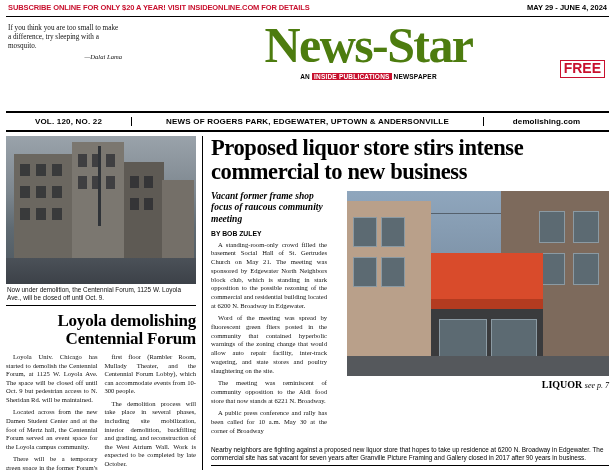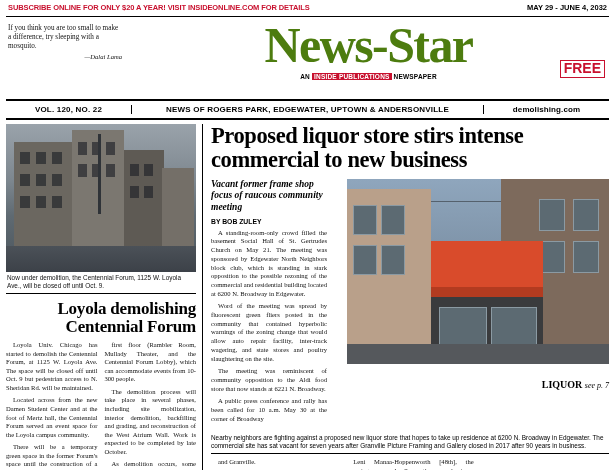--- a/index.html
+++ b/index.html
@@ -111,21 +111,21 @@
   
   .folio {
     display: flex;
     align-items: center;
     border-top: 2px solid #000;
     border-bottom: 2px solid #000;
     height: 17px;
     font-family: "Liberation Sans", sans-serif;
     font-weight: bold;
     font-size: 8px;
-    margin-top: 4px;
+    margin-top: 16px;
   }
   .folio .vol {
     width: 125px;
     border-right: 1px solid #000;
     text-align: center;
     letter-spacing: 0.2px;
   }
   .folio .mid {
     flex: 1;
     text-align: center;
@@ -337,21 +337,21 @@
   }
   .jump em { font-style: italic; font-weight: normal; font-size: 8px; }
 </style>
 </head>
 <body>
 
 <div class="page">
 
   <div class="topbar">
     <div class="topbar-left">SUBSCRIBE ONLINE FOR ONLY $20 A YEAR! VISIT INSIDEONLINE.COM FOR DETAILS</div>
-    <div class="topbar-right">MAY 29 - JUNE 4, 2032</div>
+    <div class="topbar-right">MAY 29 - JUNE 4, 2024</div>
   </div>
 
   <div class="masthead">
     <div class="quote-box">
       <div>If you think you are too small to make a difference, try sleeping with a mosquito.</div>
       <div class="attrib">—Dalai Lama</div>
     </div>
     <div class="logo-wrap">
       <div class="logo">News-Star</div>
       <div class="logo-sub">

